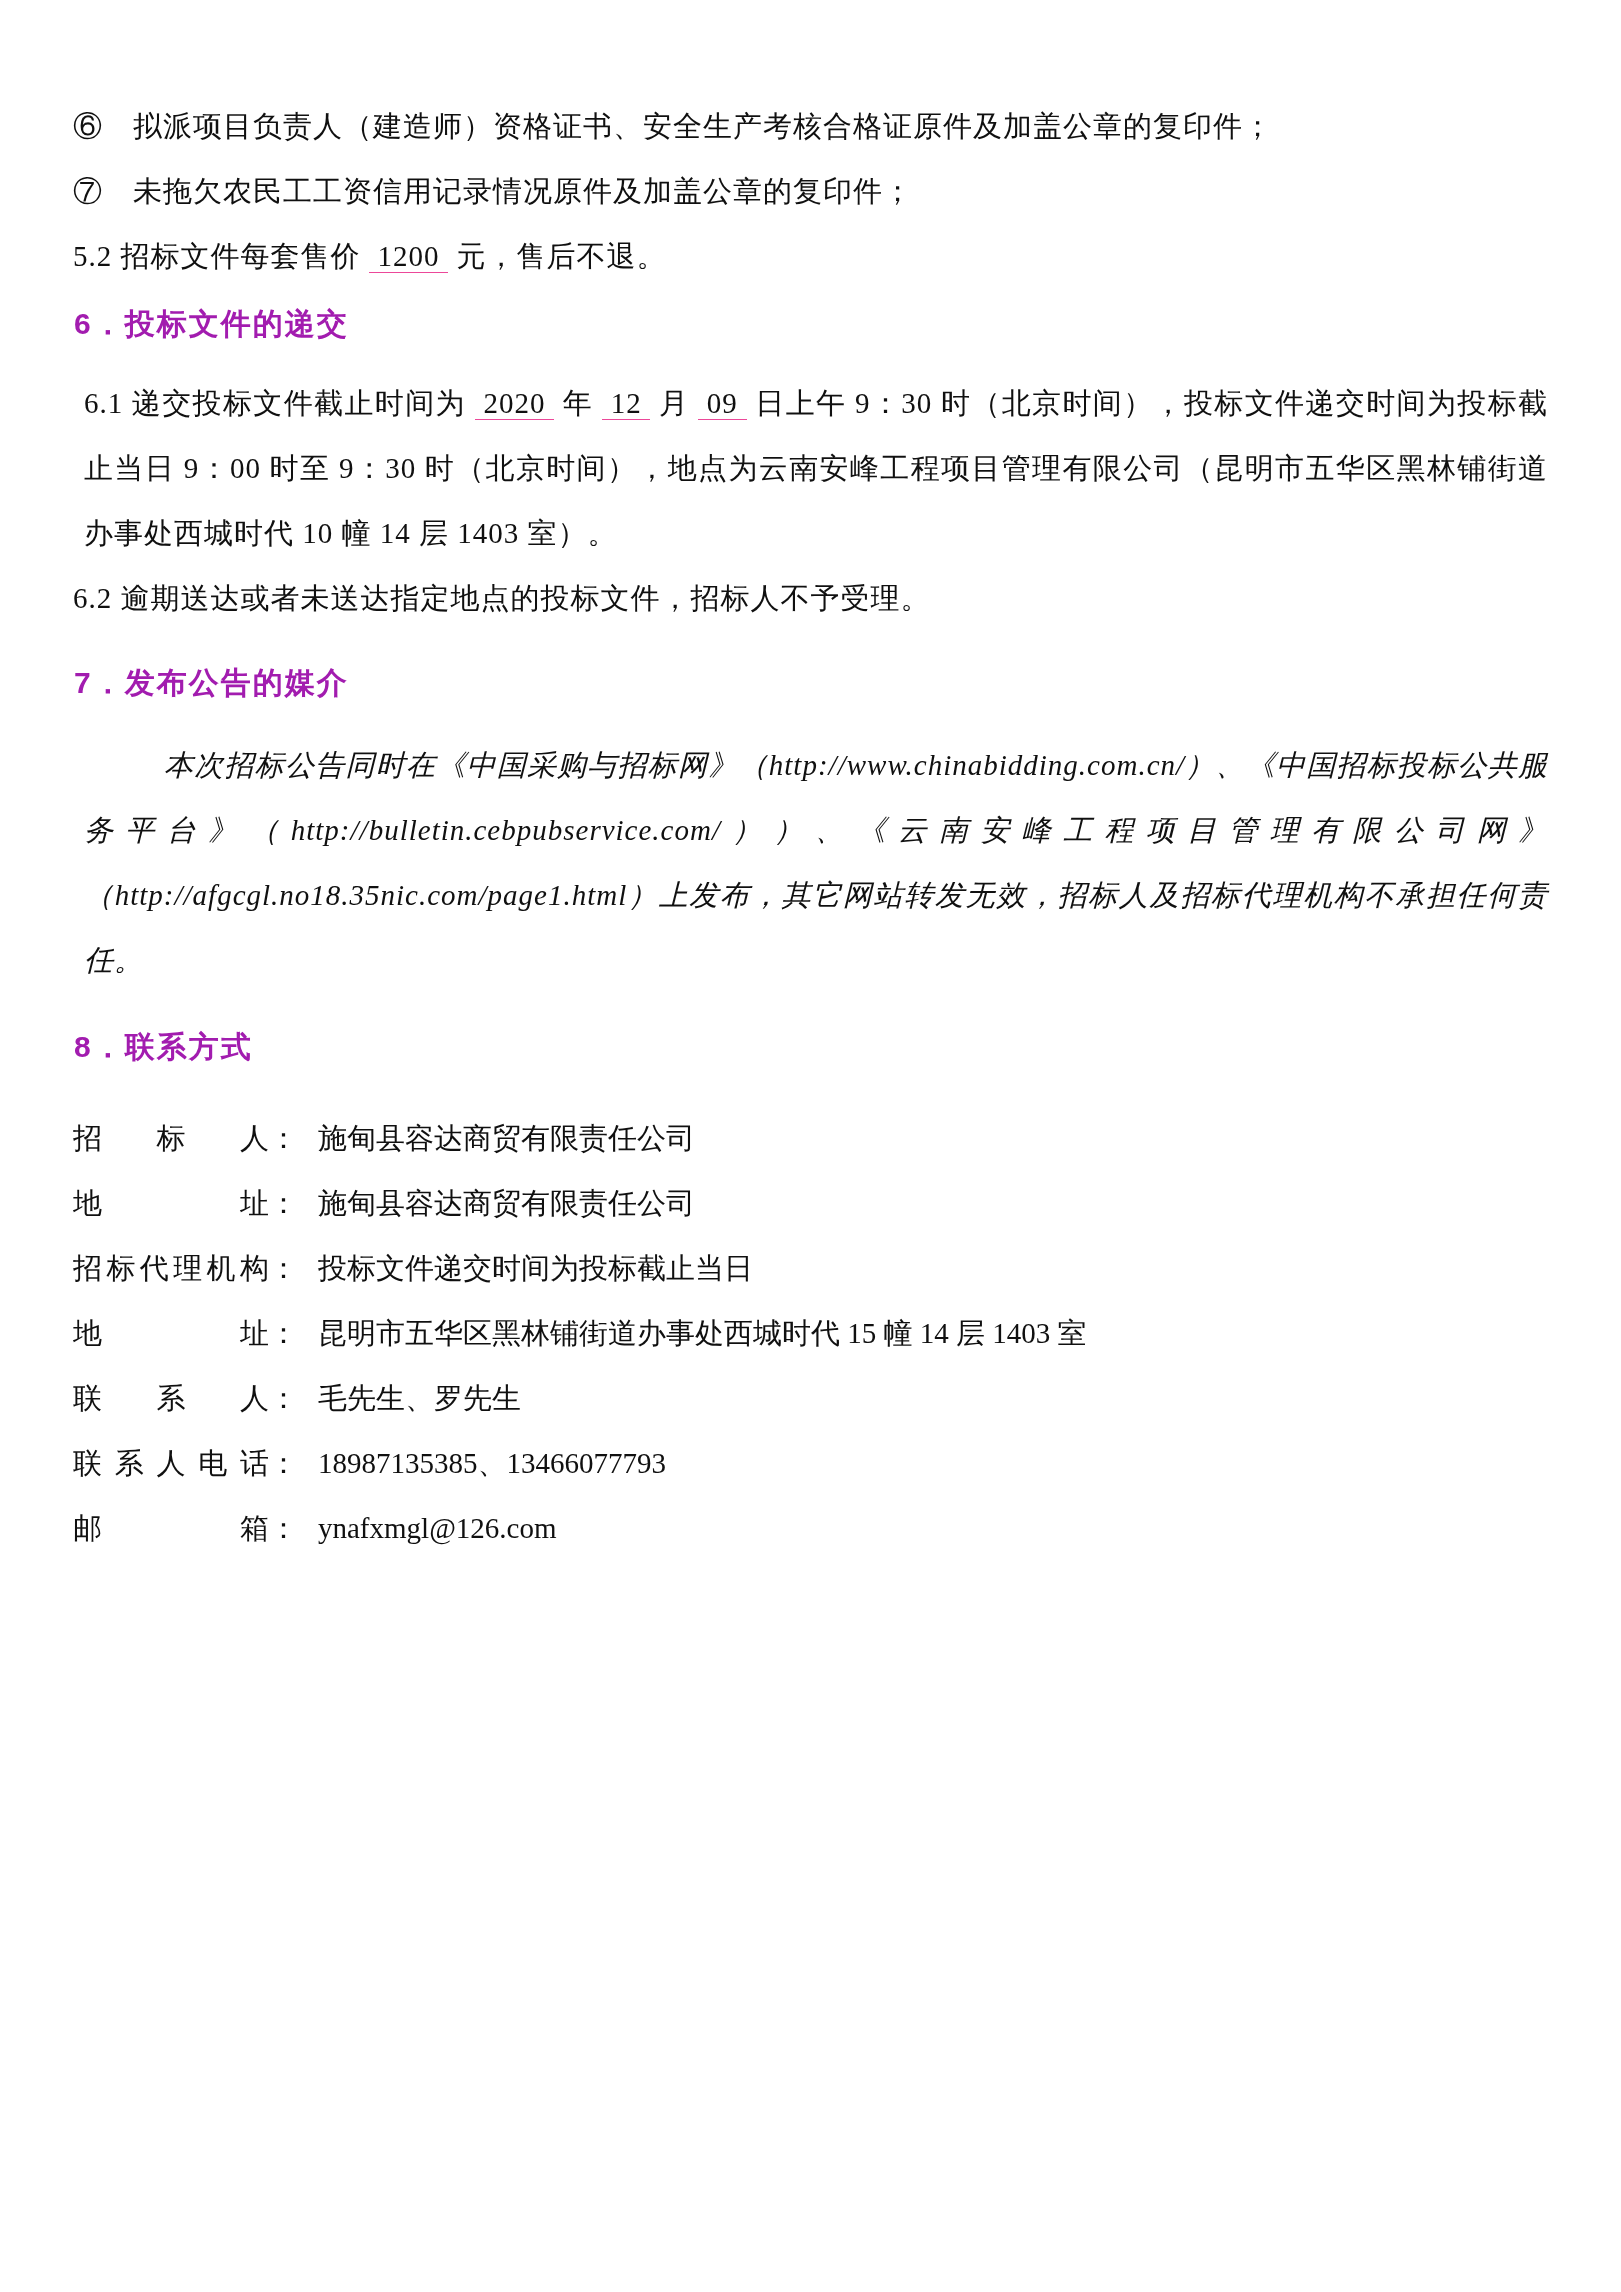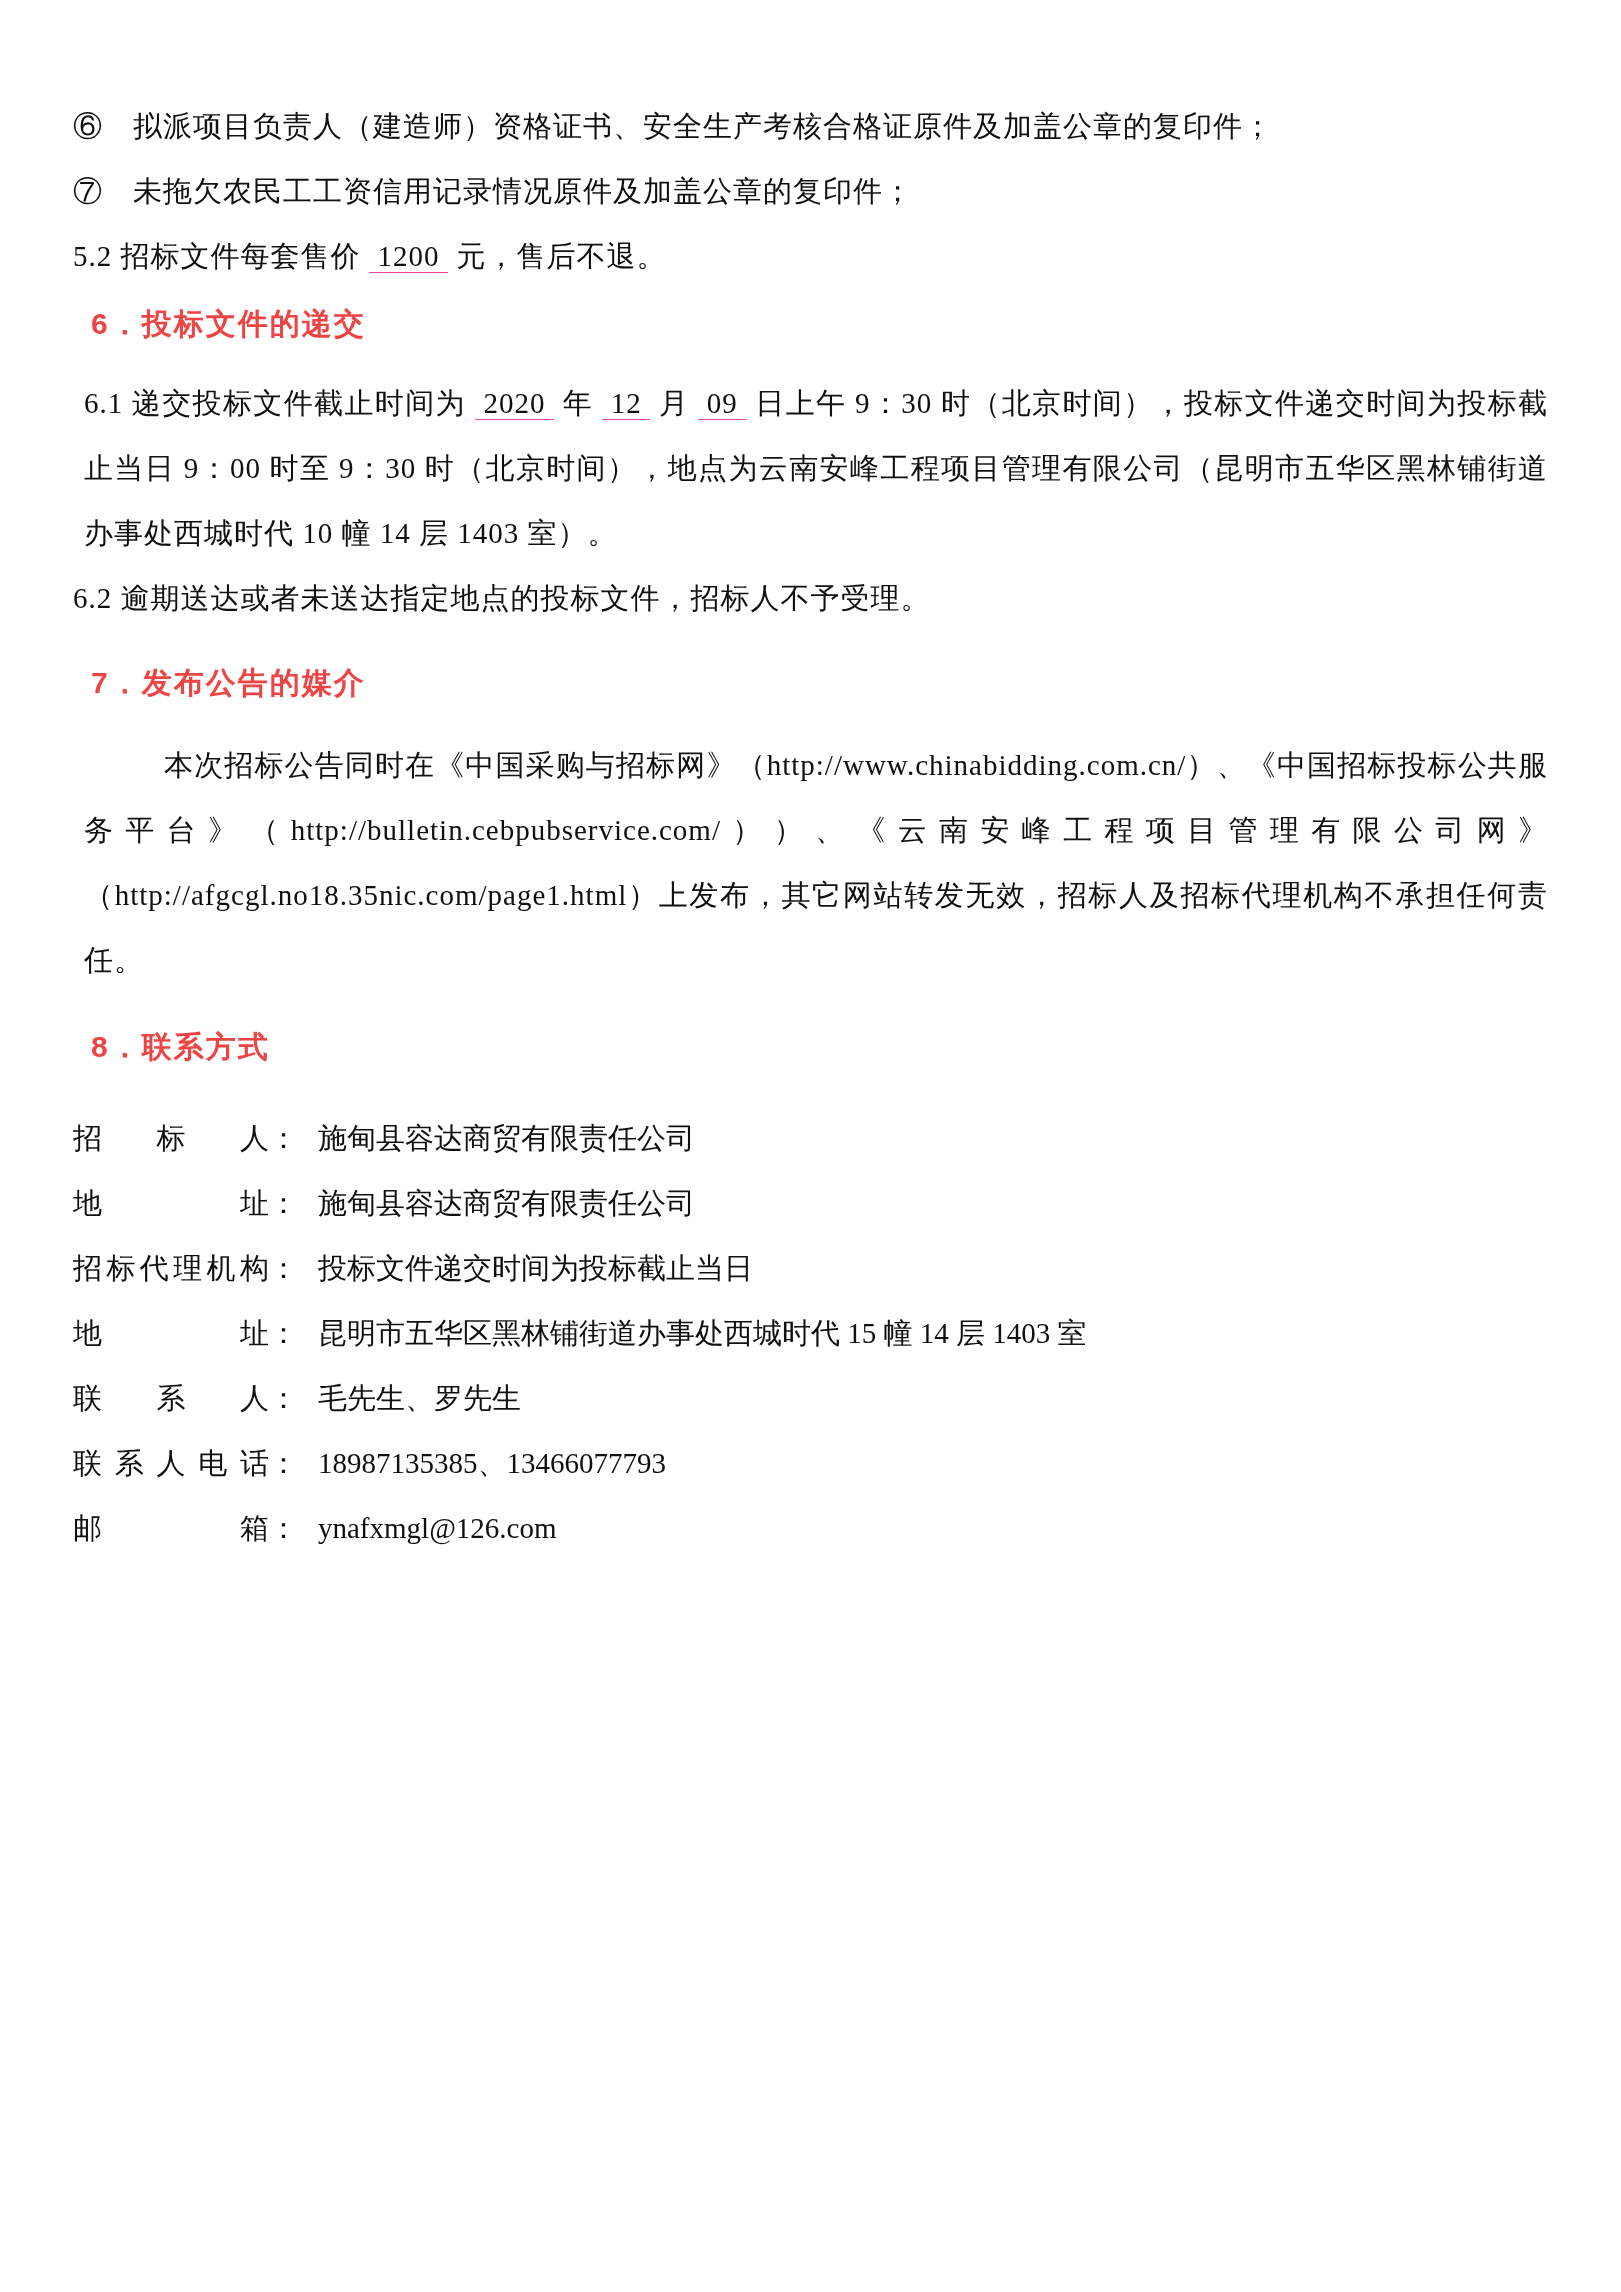--- a/index.html
+++ b/index.html
@@ -22,29 +22,29 @@
     text-align: justify;
     white-space: pre-wrap;
     letter-spacing: 1px;
   }
   .last-left { text-align-last: left; margin-left: 11px; }
   .heading {
     font-family: "Liberation Sans", "DejaVu Sans", sans-serif;
     font-weight: bold;
     font-size: 30px;
     line-height: 45px;
-    margin: 18px;
+    margin: 1px;
     letter-spacing: 2px;
-    color: #ef4444;
+    color: #a21caf;
   }
   .h6 { margin-top: 11.8px; }
   .h7 { margin-top: 29px; }
   .h8 { margin-top: 31px; }
   .p61-block { margin-top: 25.5px; }
-  .p-media { margin-top: 27.4px; text-indent: 80px; }
+  .p-media { margin-top: 27.4px; text-indent: 80px; font-style: italic; }
   .u {
     border-bottom: 1px solid #ec4899;
     padding: 0 8.8px;
     white-space: nowrap;
   }
   .contact { margin-top: 37px; }
   .contact-row {
     font-size: 29px;
     line-height: 65px;
     white-space: pre-wrap;

